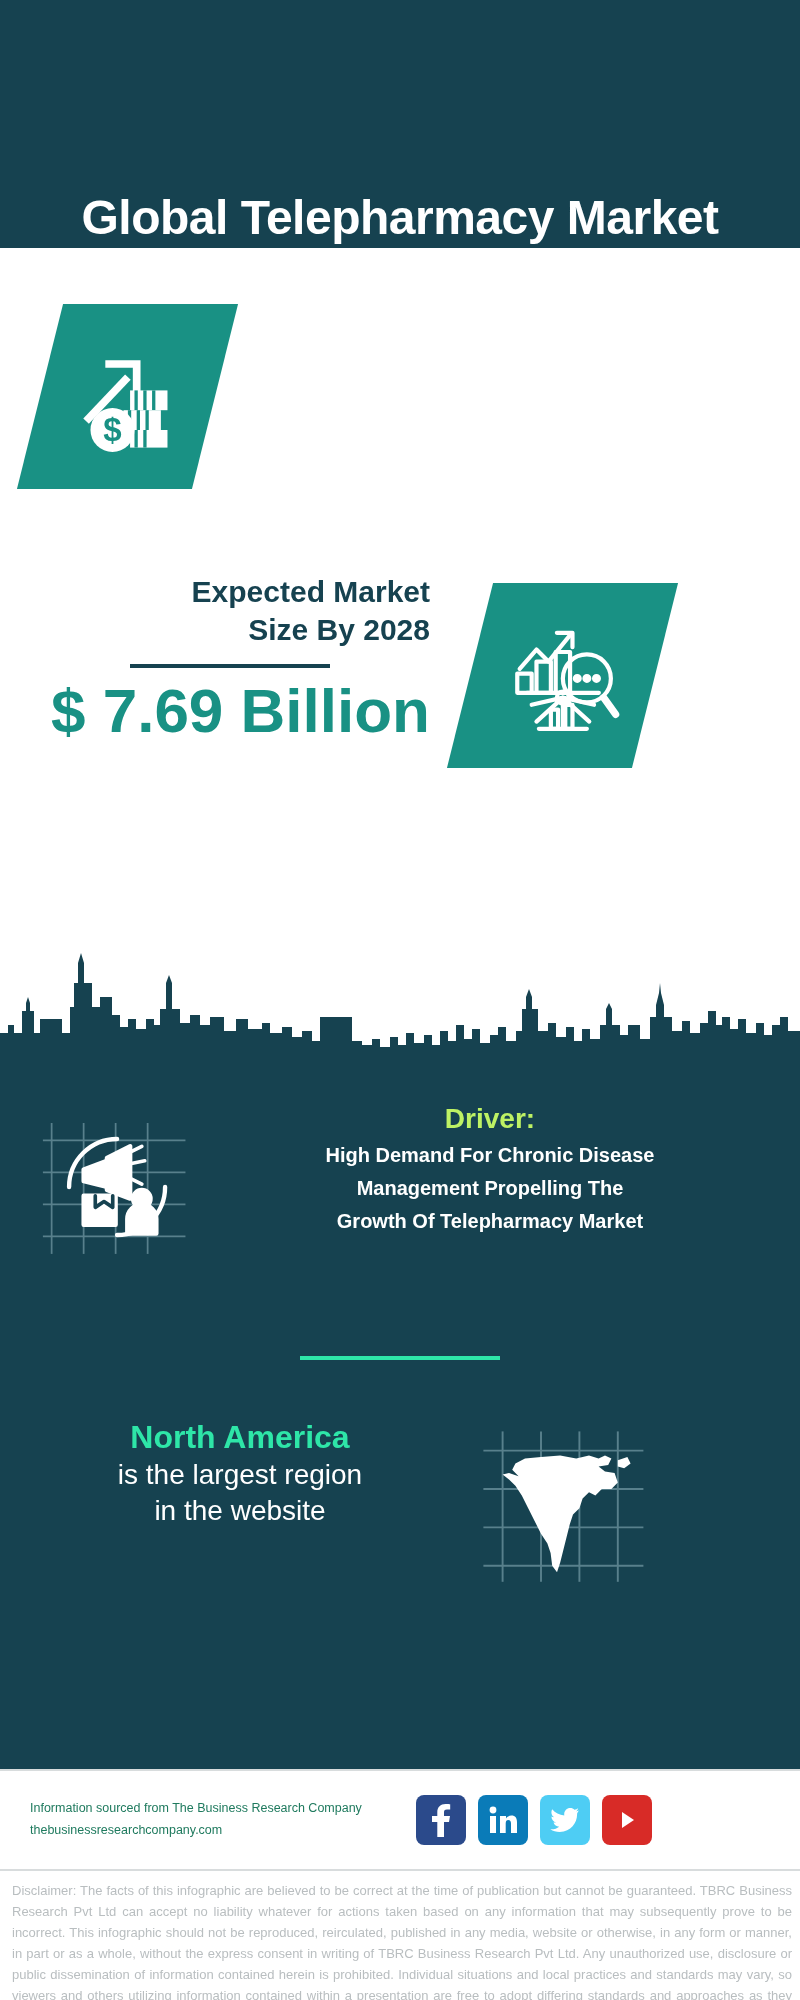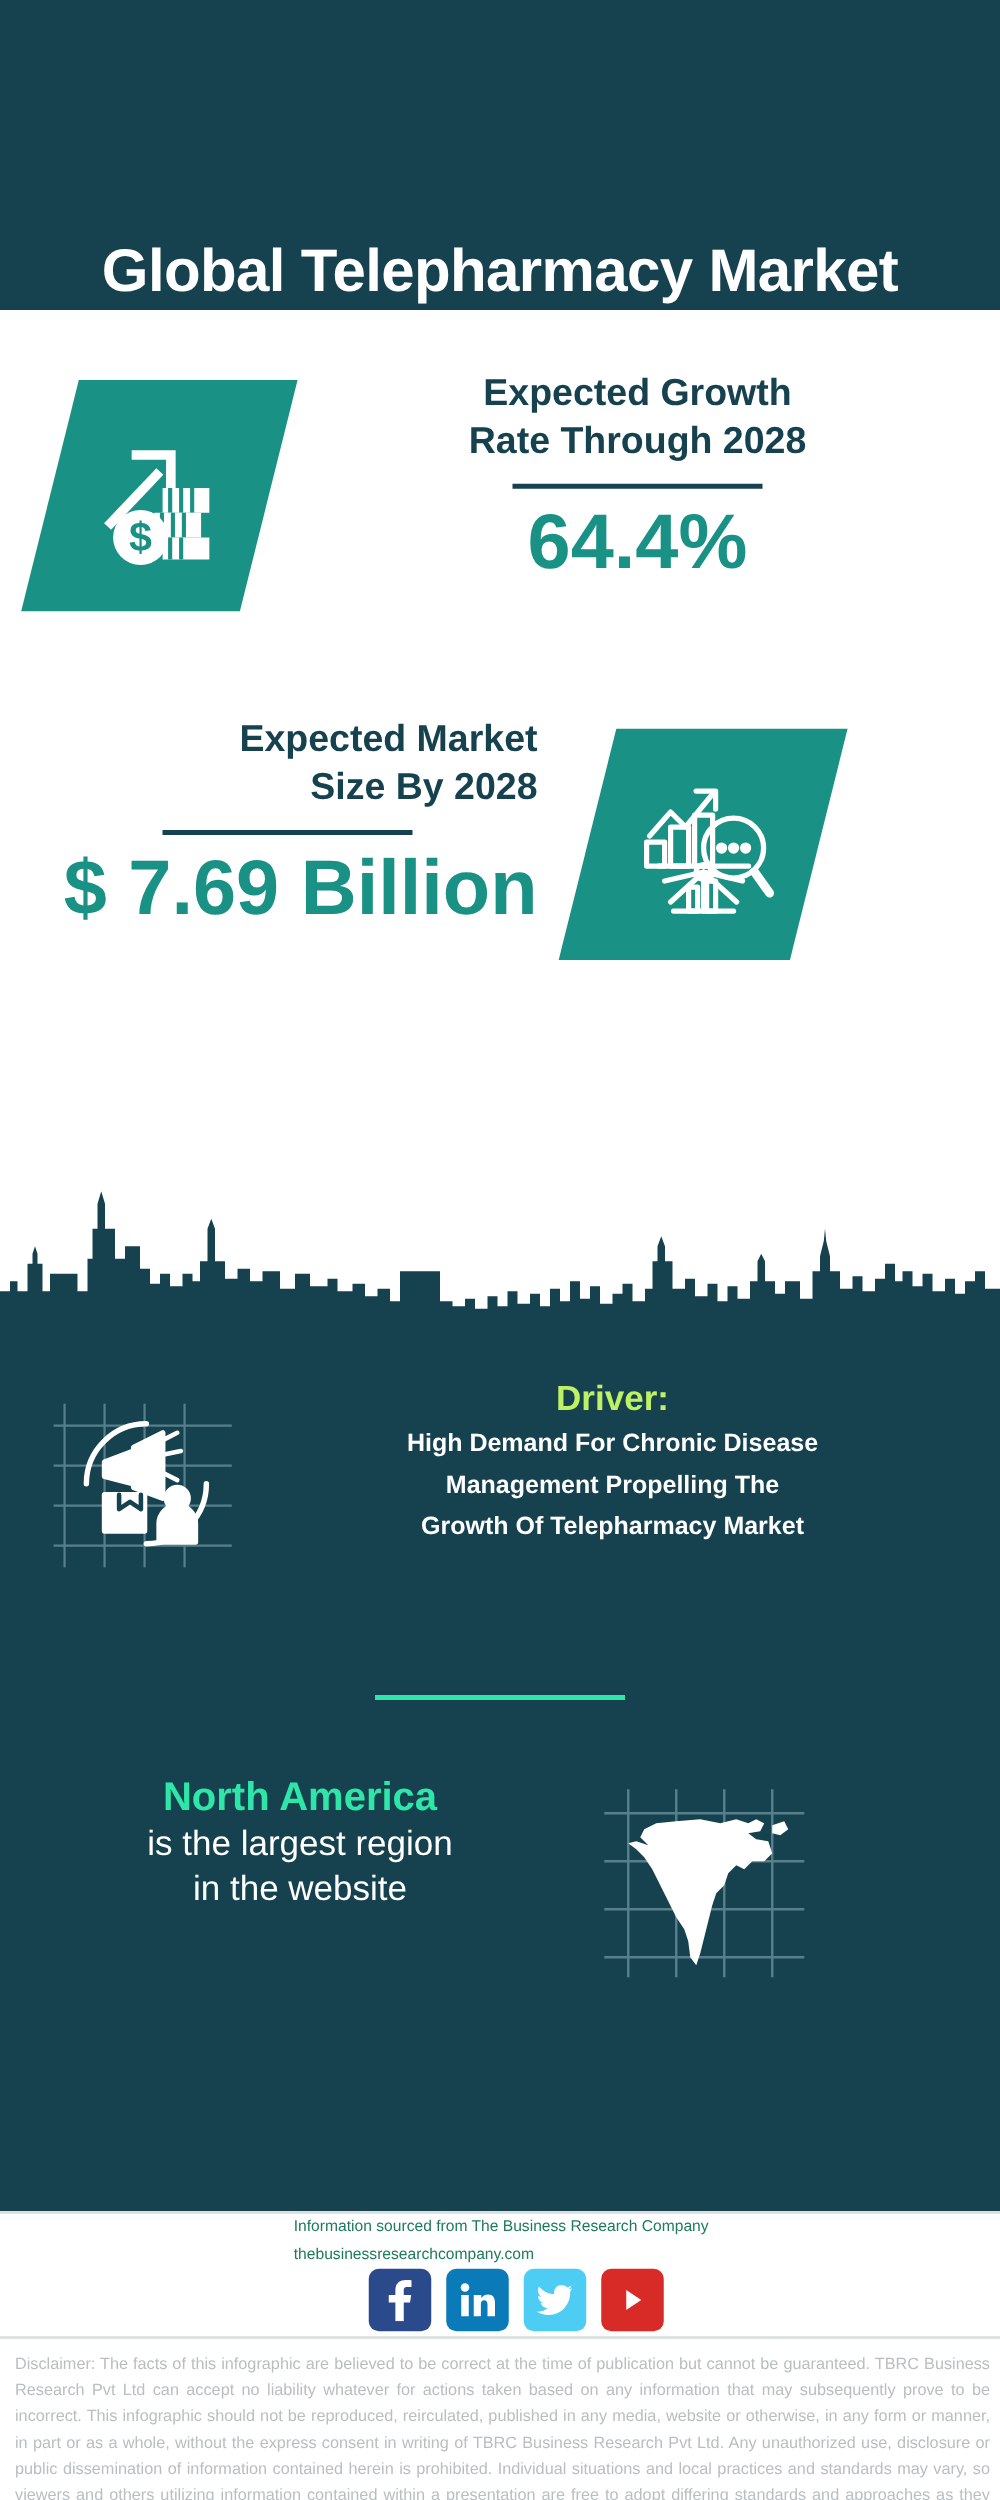--- a/index.html
+++ b/index.html
@@ -76,21 +76,21 @@
   .region-row { position:absolute; top:345px; left:0; width:100%; height:200px; }
   .region-text { position:absolute; left:40px; top:0; width:400px; text-align:center; }
   .region-name { color:#2ee6a8; font-size:32px; font-weight:bold; line-height:1.25; }
   .region-sub { color:#ffffff; font-size:28px; line-height:1.3; }
   .region-map { position:absolute; left:470px; top:8px; width:190px; height:160px; }
 
   
   .footer {
     position:relative; width:100%; height:100px; background:#ffffff;
     border-top:2px solid #d8dcdd;
-    display:flex; align-items:center;flex-direction:column;
+    display:flex; align-items:center;
   }
   .source-text { margin-left:30px; width:360px; }
   .source-line { color:#1f7a5e; font-size:12.5px; line-height:1.75; }
   .social { display:flex; gap:12px; margin-left:26px; }
   .sbtn { width:50px; height:50px; border-radius:8px; display:flex; align-items:center; justify-content:center; }
   .fb { background:#2b4a8b; }
   .li { background:#0a7bb8; }
   .tw { background:#4ecdf4; }
   .yt { background:#d82b27; }
 
@@ -123,26 +123,20 @@
         <rect x="46" y="62" width="34" height="18" fill="#fff"></rect>
         <rect x="50" y="62" width="3" height="18" fill="#199184"></rect>
         <rect x="58" y="62" width="3" height="18" fill="#199184"></rect>
         <rect x="66" y="62" width="3" height="18" fill="#199184"></rect>
         <rect x="52" y="80" width="34" height="16" fill="#fff"></rect>
         <rect x="56" y="80" width="3" height="16" fill="#199184"></rect>
         <rect x="64" y="80" width="3" height="16" fill="#199184"></rect>
         <circle cx="36" cy="80" r="20" fill="#fff"></circle>
         <text x="36" y="90" font-size="30" font-weight="bold" fill="#199184" text-anchor="middle" font-family="Liberation Sans, sans-serif">$</text>
       </svg>
-    </div>
-    <div class="growth-text">
-      <div class="kicker">Expected Growth</div>
-      <div class="kicker">Rate Through 2028</div>
-      <div class="rule"></div>
-      <div class="bigvalue">64.4%</div>
     </div>
   </div>
 
   <div class="size-row">
     <div class="size-text">
       <div class="kicker">Expected Market</div>
       <div class="kicker">Size By 2028</div>
       <div class="rule"></div>
       <div class="bigvalue">$ 7.69 Billion</div>
     </div>

